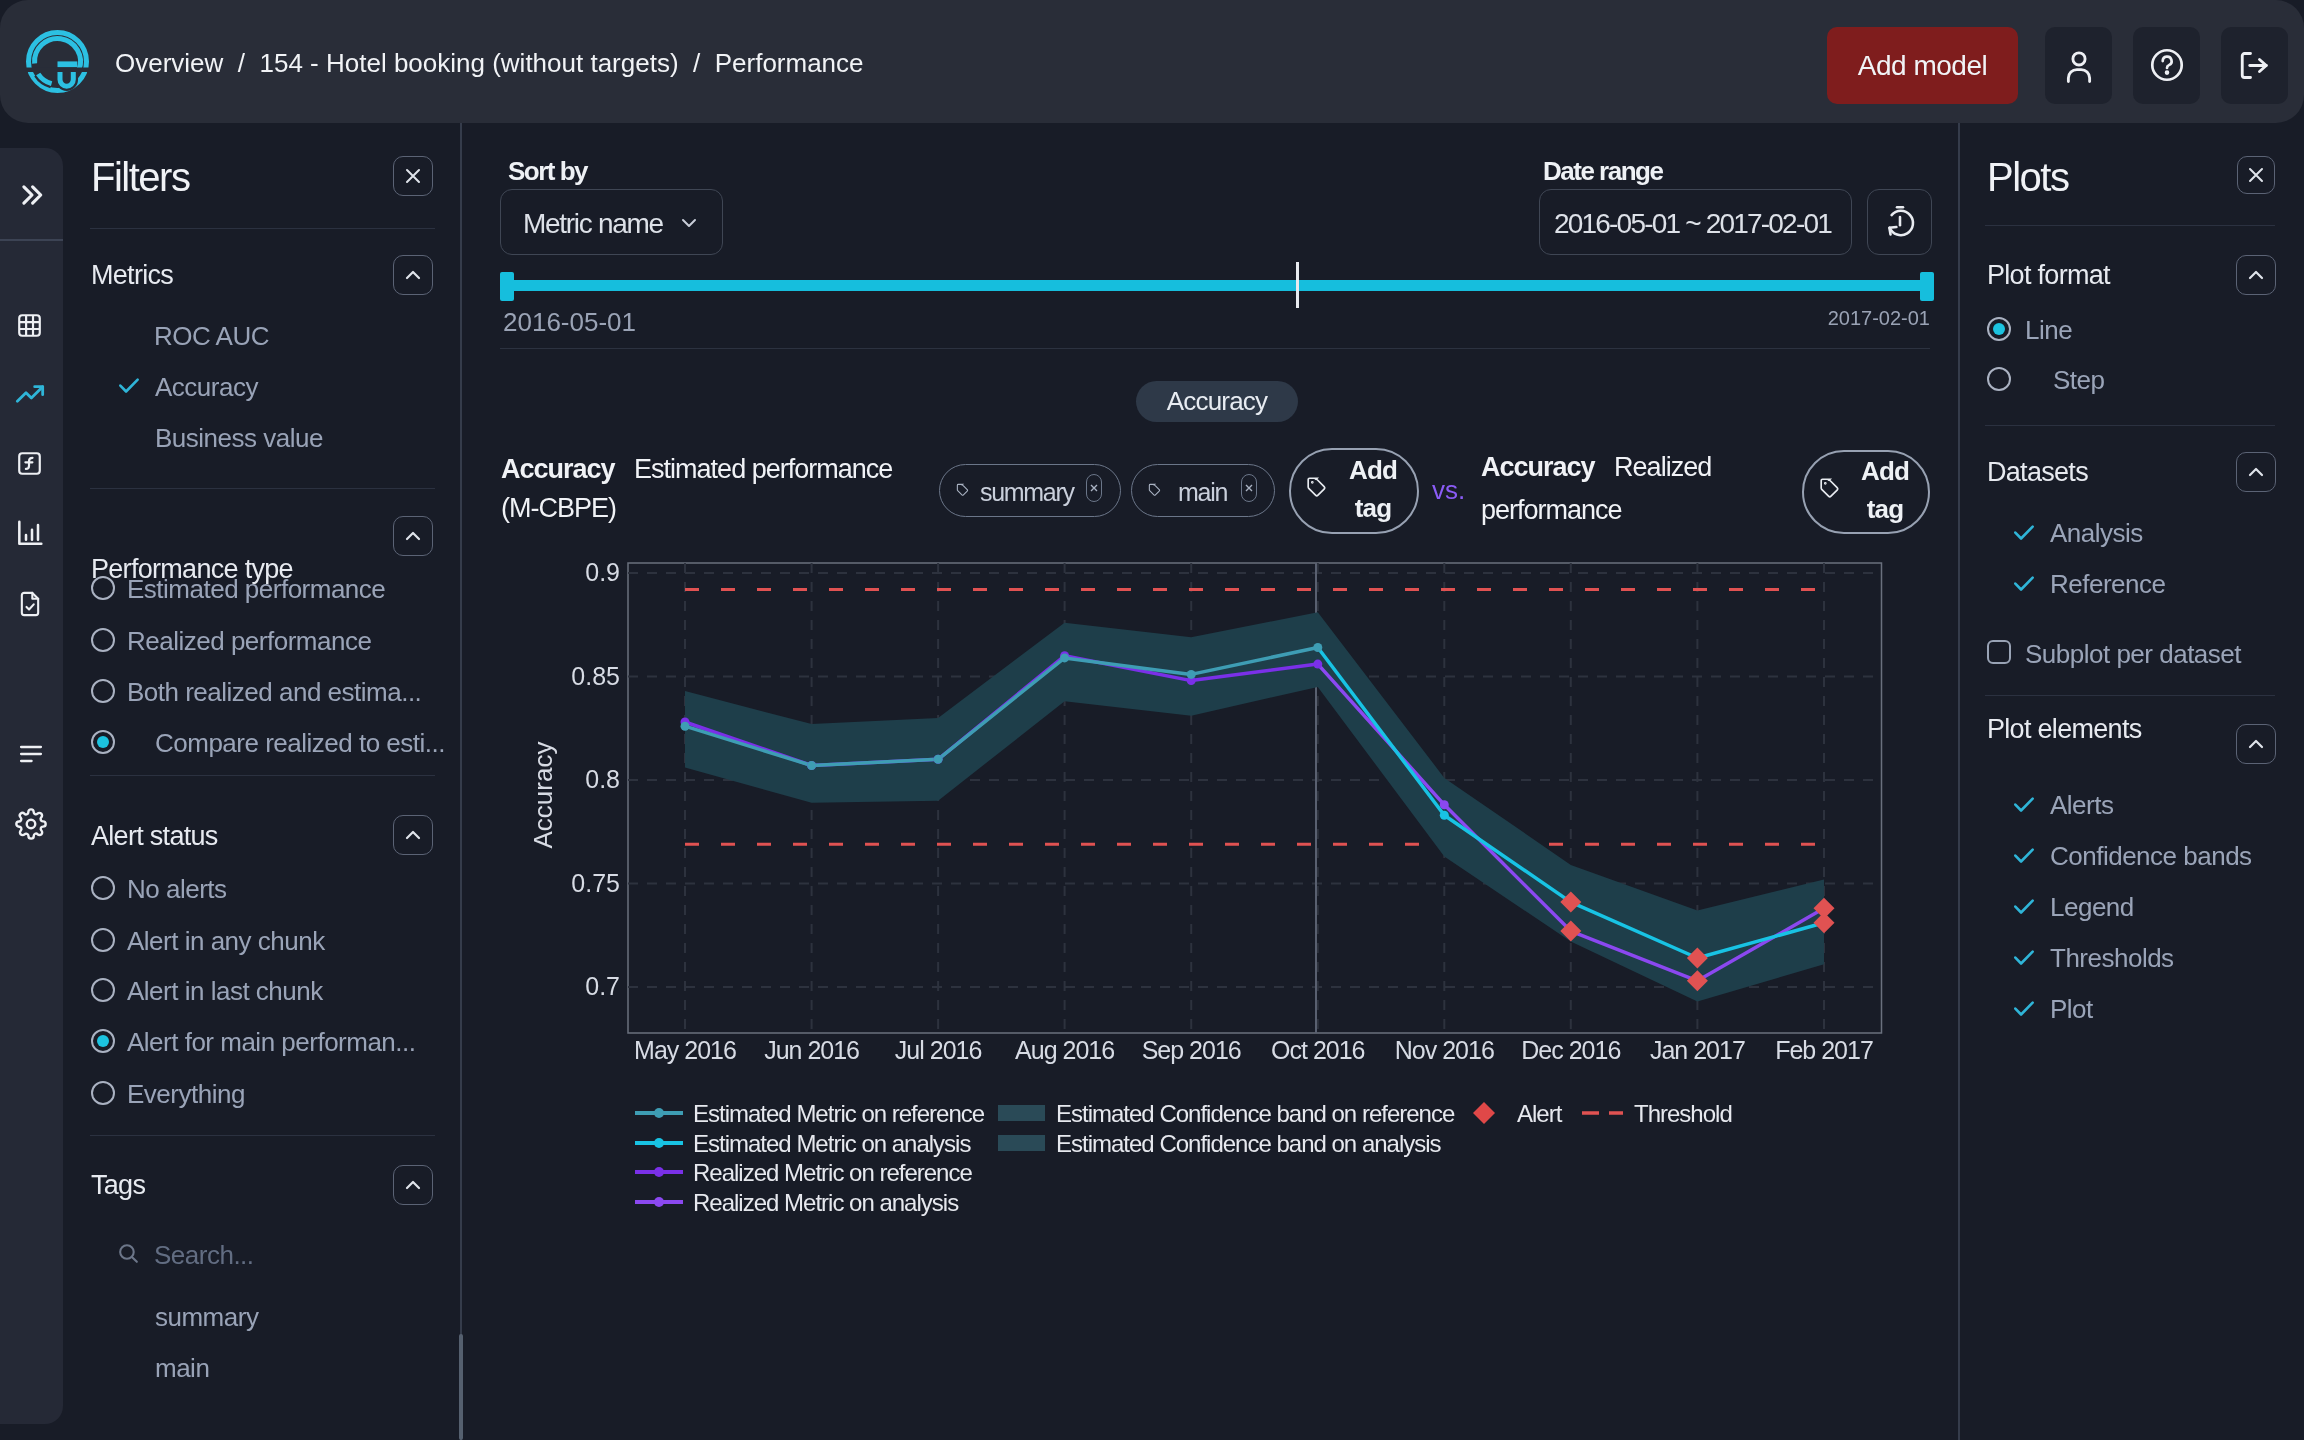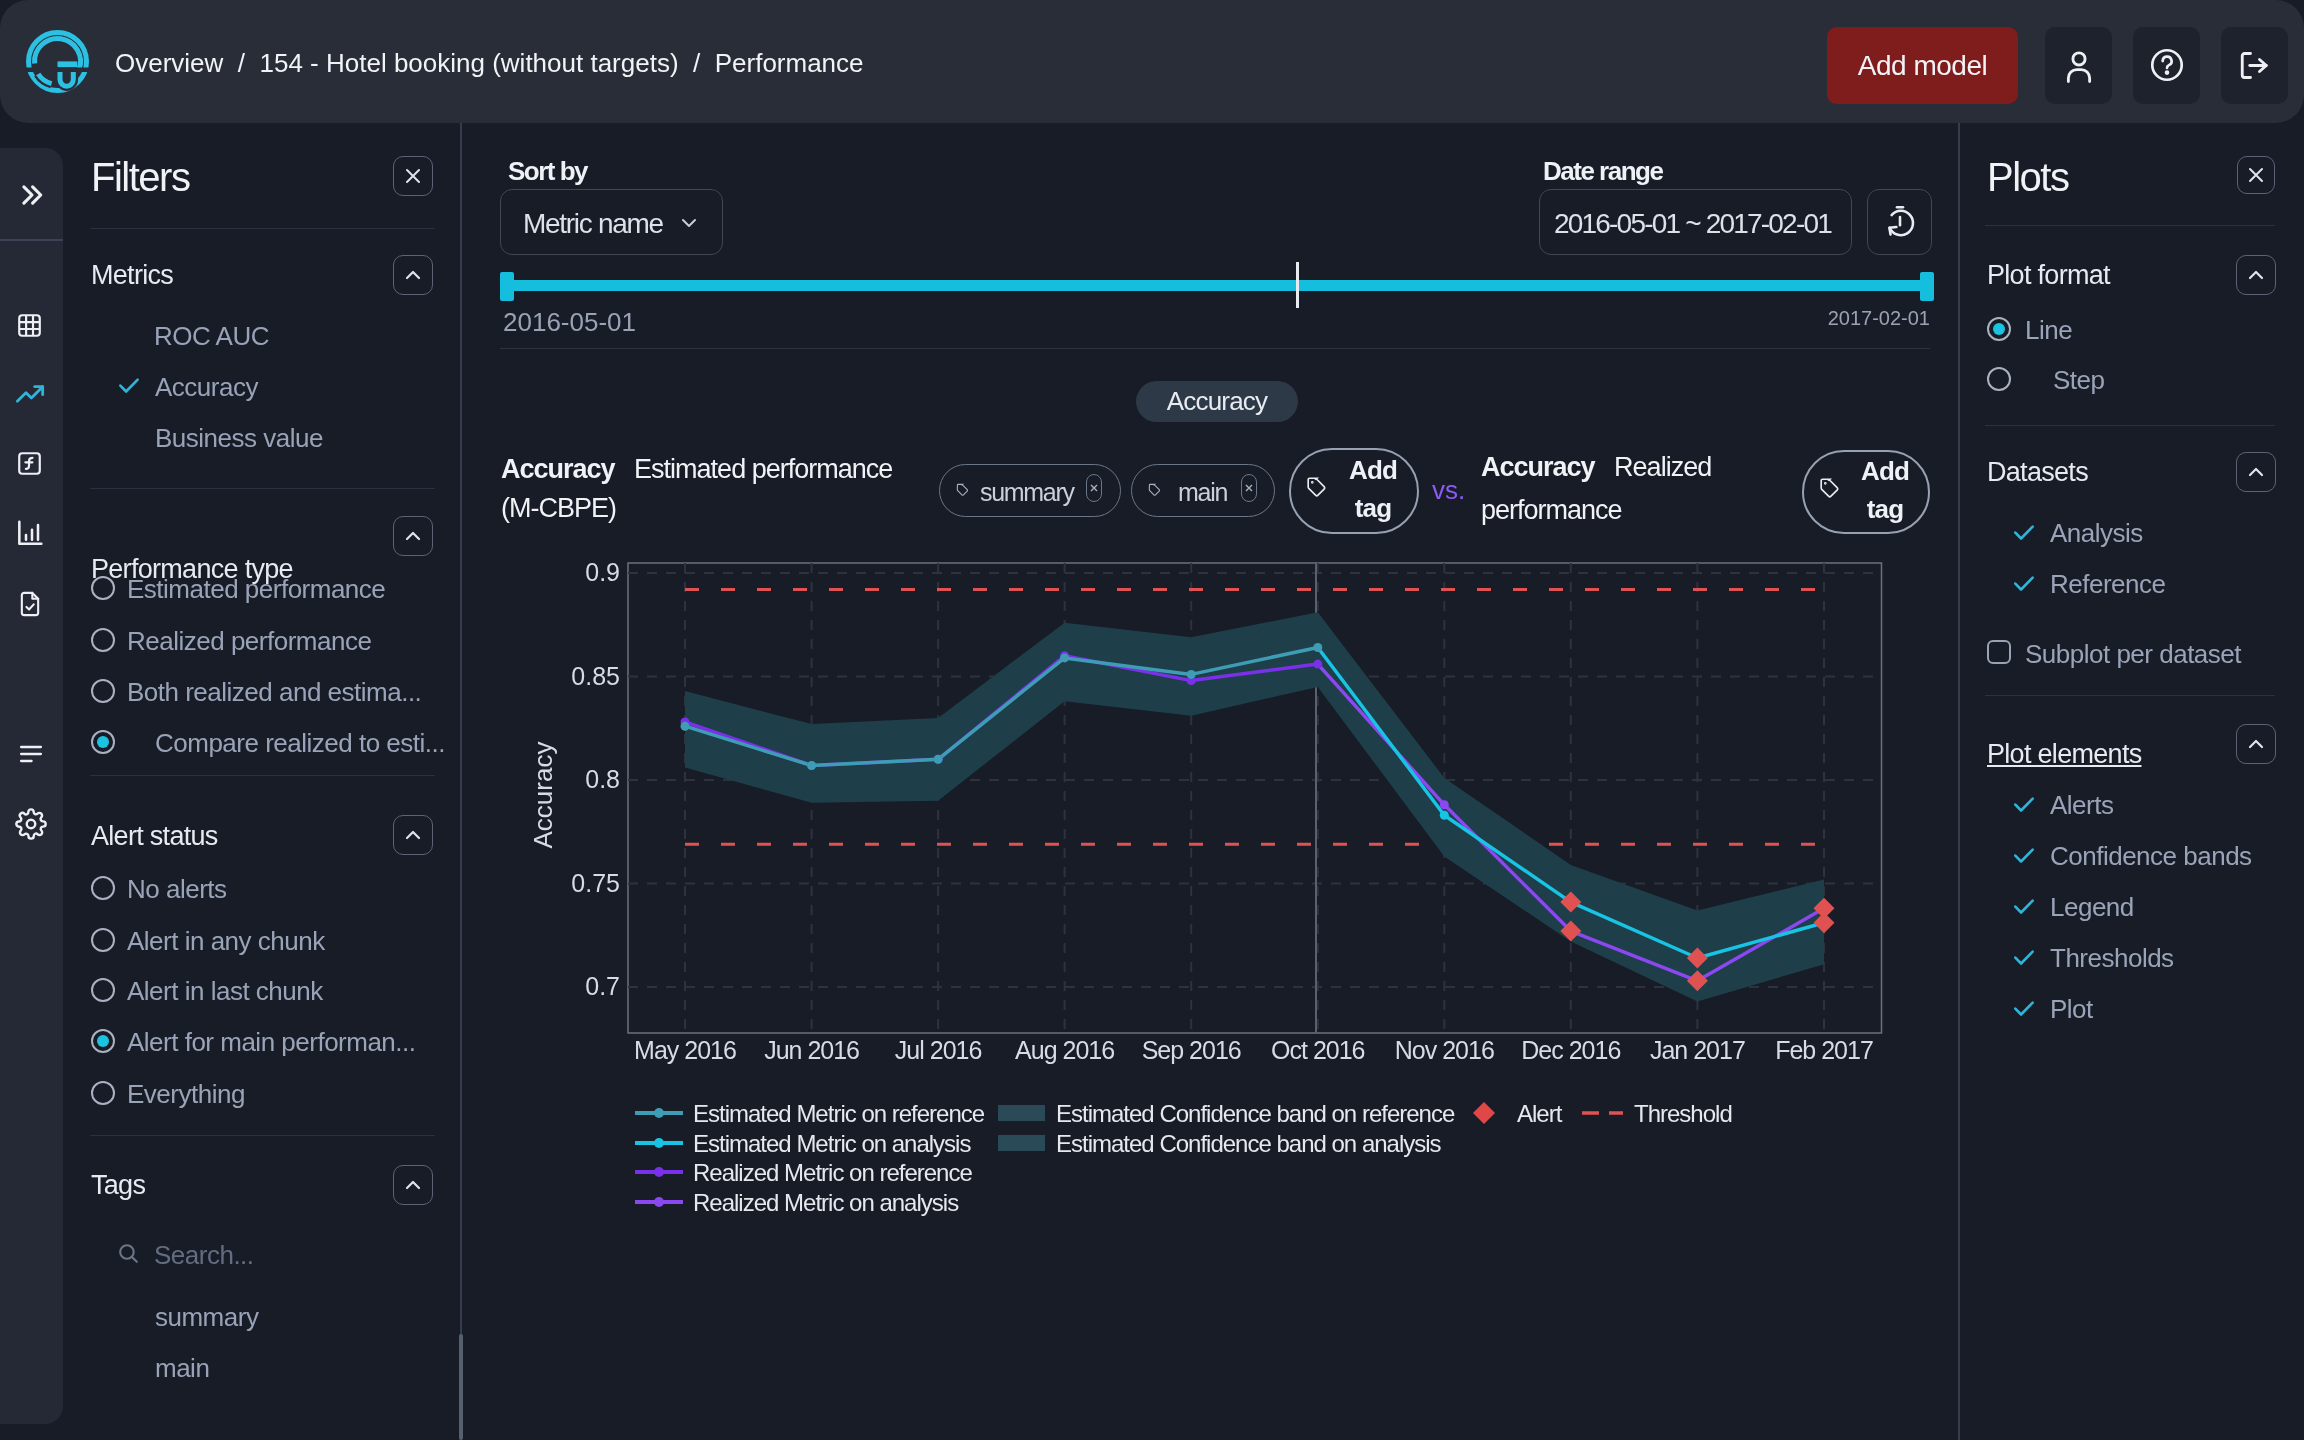--- a/index.html
+++ b/index.html
@@ -376,21 +376,21 @@
 </svg>
 <div class="lbl" style="left:2050px; top:518px;">Analysis</div>
 <svg class="abs" style="left:2011px; top:570px;" width="26" height="26" viewBox="0 0 24 24">
   <path d="M 4 12.5 L 9.3 18 L 20 7" stroke="#2fb5d8" stroke-width="2.4" fill="none" stroke-linecap="round" stroke-linejoin="round"></path>
 </svg>
 <div class="lbl" style="left:2050px; top:569px;">Reference</div>
 <div class="abs" style="left:1987px; top:640px; width:24px; height:24px; border:2px solid #99a3b5; border-radius:6px;"></div>
 <div class="lbl" style="left:2025px; top:639px;">Subplot per dataset</div>
 <div class="hdiv" style="left:1985px; top:695px; width:290px;"></div>
 
-<div class="sechead" style="left:1987px; top:739px;text-decoration:underline;">Plot elements</div>
+<div class="sechead" style="left:1987px; top:714px;">Plot elements</div>
 <div class="sqbtn" style="left:2236px; top:724px;"></div>
 <svg class="abs" style="left:2245px; top:733px;" width="22" height="22" viewBox="0 0 22 22">
   <path d="M 5 14 L 11 8 L 17 14" stroke="#dfe3ea" stroke-width="2.2" fill="none" stroke-linecap="round" stroke-linejoin="round"></path>
 </svg>
 <svg class="abs" style="left:2011px; top:791px;" width="26" height="26" viewBox="0 0 24 24">
   <path d="M 4 12.5 L 9.3 18 L 20 7" stroke="#2fb5d8" stroke-width="2.4" fill="none" stroke-linecap="round" stroke-linejoin="round"></path>
 </svg>
 <div class="lbl" style="left:2050px; top:790px;">Alerts</div>
 <svg class="abs" style="left:2011px; top:842px;" width="26" height="26" viewBox="0 0 24 24">
   <path d="M 4 12.5 L 9.3 18 L 20 7" stroke="#2fb5d8" stroke-width="2.4" fill="none" stroke-linecap="round" stroke-linejoin="round"></path>

